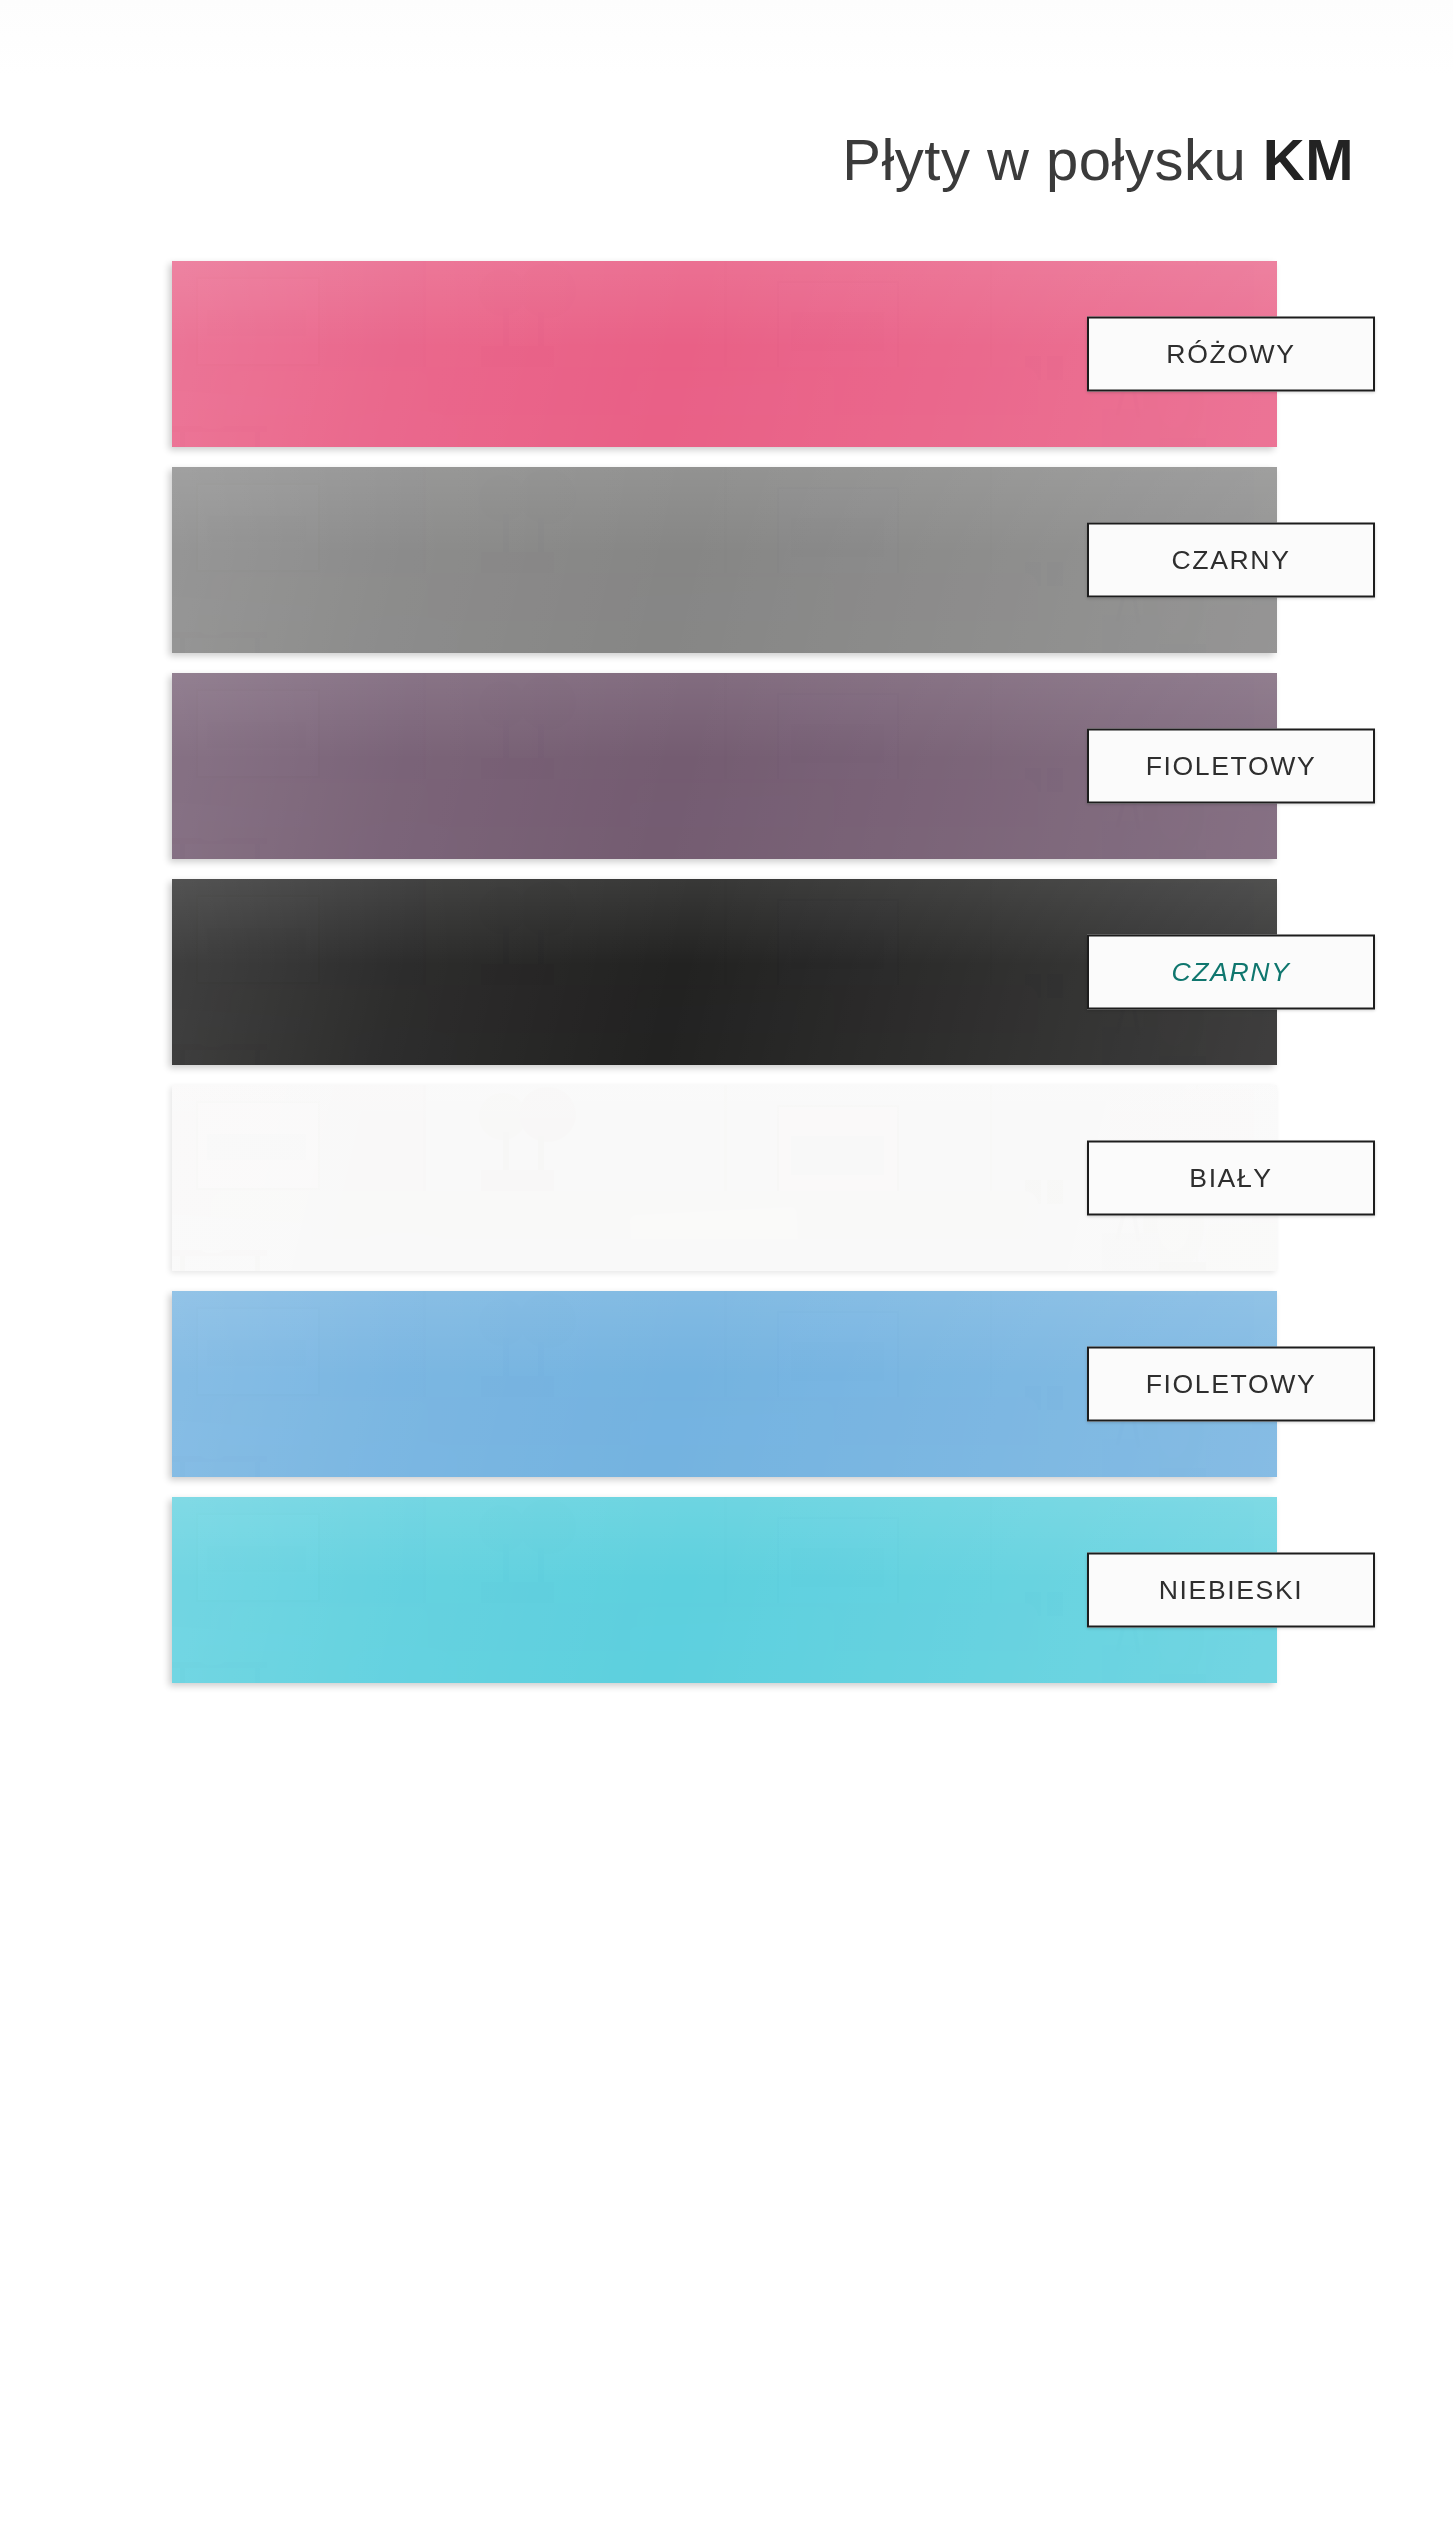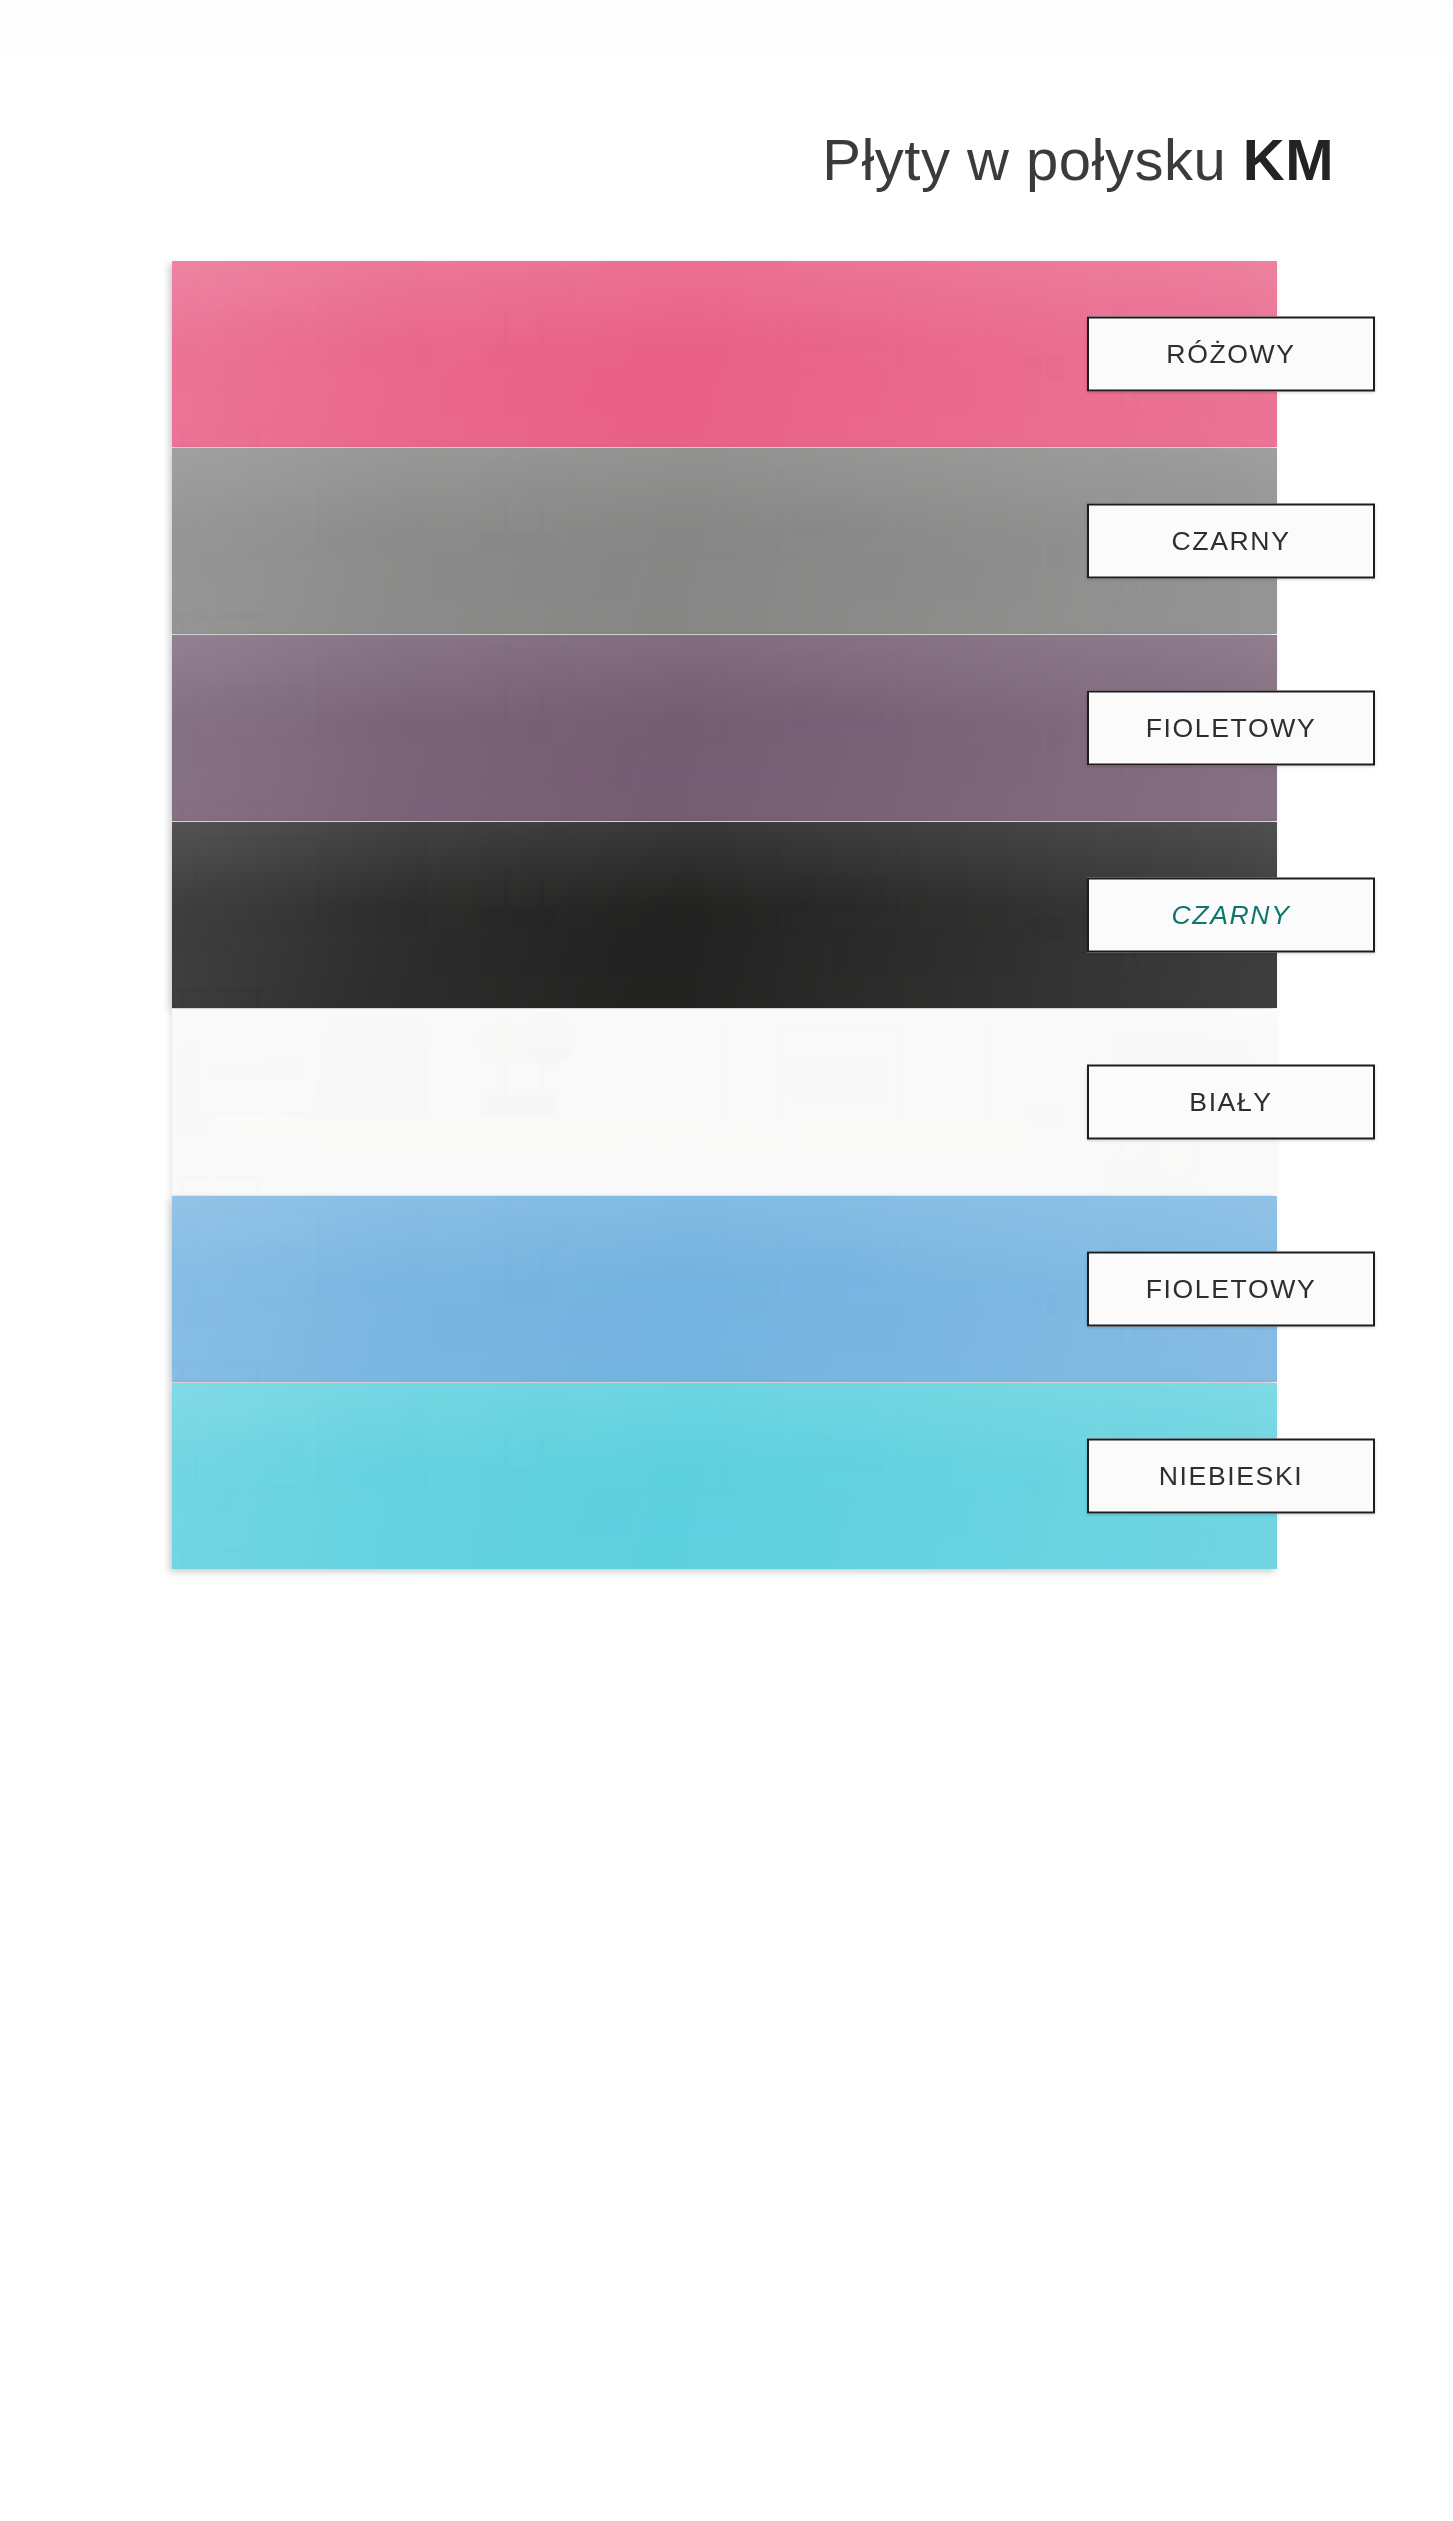--- a/index.html
+++ b/index.html
@@ -12,21 +12,21 @@
   }
   
   .page{
     position:absolute;inset:0;
     background:linear-gradient(180deg,#fdfdfd 0%,#ffffff 3%,#ffffff 100%);
   }
 
   
   .title-row{
     position:absolute;
-    left:0;right:120px;top:126px;
+    left:0;right:100px;top:126px;
     text-align:right;
     white-space:nowrap;
   }
   .title-light{
     font-family:"Liberation Sans", sans-serif;
     font-weight:300;
     font-size:58px;
     letter-spacing:0.5px;
     color:#3b3b3b;
   }
@@ -42,21 +42,21 @@
   .bands{
     position:absolute;
     left:172px;
     top:261px;
     width:1105px;
   }
   .band-wrap{
     position:relative;
     width:1105px;
     height:186px;
-    margin-bottom:1px;
+    margin-bottom:20px;
   }
   .band{
     position:absolute;
     left:0;top:0;
     width:1105px;height:186px;
     overflow:hidden;
     box-shadow:-3px 3px 6.9px rgba(0,0,0,.20);
   }
   .band.nodrop{box-shadow:-2px 2px 5.9px rgba(0,0,0,.10);}
 

